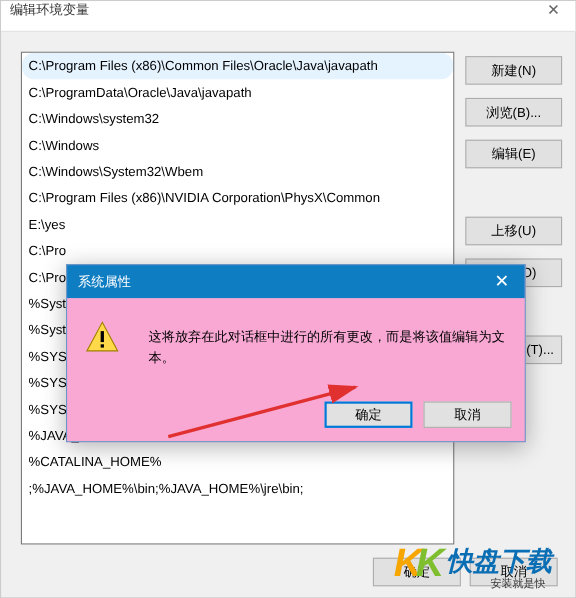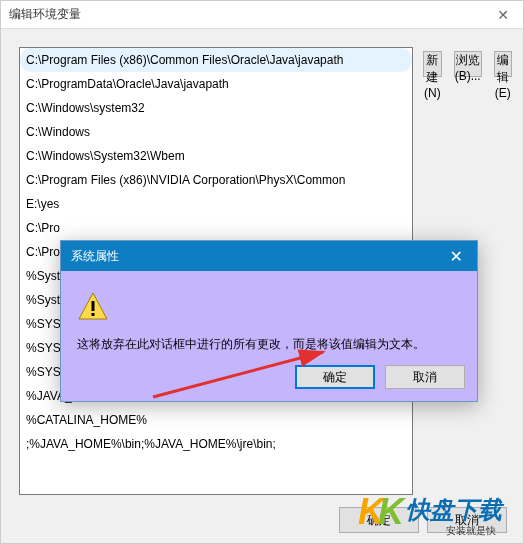--- a/index.html
+++ b/index.html
@@ -1,39 +1,39 @@
 <!DOCTYPE html>
 <html><head>
 <meta charset="utf-8">
 <style>
 * { box-sizing: border-box; margin: 0; padding: 0; font-family: "Microsoft YaHei", "Segoe UI", sans-serif; font-size: 12px; }
 body { width: 524px; height: 544px; background: #fff; position: relative; overflow: hidden; }
 
 .main-window { position: absolute; top: 0; left: 0; width: 524px; height: 544px; border: 1px solid #ccc; background: #f0f0f0; }
-.titlebar { display: flex; align-items: center; justify-content: space-between; height: 28px; padding: 0 8px; background: #fff; border-bottom: 1px solid #e0e0e0; }
+.titlebar { display: flex; align-items: flex-start; justify-content: space-between; height: 28px; padding: 0 8px; background: #fff; border-bottom: 1px solid #e0e0e0; }
 .titlebar .title { color: #333; }
 .titlebar .close { color: #666; font-size: 14px; cursor: pointer; padding: 0 6px; }
 
 .content { display: flex; padding: 18px 12px 12px 18px; gap: 10px; }
 .listbox { width: 394px; height: 448px; border: 1px solid #7a7a7a; background: #fff; overflow: hidden; }
 .listbox .item { padding: 3px 6px; white-space: nowrap; overflow: hidden; text-overflow: clip; color: #000; line-height: 1.5; }
 .listbox .item.selected { background: #e5f3ff; border-radius: 11px; }
 
-.buttons { display: flex; flex-direction: row; gap: 12px; width: 88px; padding-top: 4px; }
+.buttons { display: flex; flex-direction: column; gap: 12px; width: 88px; padding-top: 4px; }
 .buttons button { height: 26px; border: 1px solid #adadad; background: #e1e1e1; cursor: pointer; color: #000; }
 
 .footer { position: absolute; bottom: 10px; right: 16px; display: flex; gap: 8px; }
 .footer button { width: 80px; height: 26px; border: 1px solid #adadad; background: #e1e1e1; cursor: pointer; }
 
 
-.modal { position: absolute; top: 240px; left: 60px; width: 418px; height: 162px; background: #c4b5fd; border: 1px solid #6998c8; box-shadow: 0 4px 20px rgba(0,0,0,0.3); font-size: 12px; }
+.modal { position: absolute; top: 240px; left: 60px; width: 418px; height: 162px; background: #f9a8d4; border: 1px solid #6998c8; box-shadow: 0 4px 20px rgba(0,0,0,0.3); font-size: 12px; }
 .modal .m-titlebar { height: 30px; background: #0f7dc2; display: flex; align-items: center; justify-content: space-between; padding: 0 10px; }
 .modal .m-title { color: #fff; font-size: 12px; }
 .modal .m-close { color: #fff; font-size: 16px; cursor: pointer; padding: 0 4px; }
-.modal .m-body { display: flex; align-items: flex-start; padding: 20px 16px 12px 16px; gap: 6px; flex-direction: column; }
+.modal .m-body { display: flex; align-items: flex-start; padding: 20px 16px 12px 16px; gap: 26px; }
 .modal .warn-icon { width: 32px; height: 32px; flex-shrink: 0; }
 .modal .m-text { color: #000; line-height: 1.6; padding-top: 6px; }
 .modal .m-footer { position: absolute; bottom: 12px; right: 12px; display: flex; gap: 10px; }
 .modal .m-footer button { width: 80px; height: 24px; border: 1px solid #adadad; background: #e1e1e1; cursor: pointer; }
 .modal .m-footer button.primary { border: 2px solid #0078d7; }
 
 
 .arrow { position: absolute; top: 342px; left: 148px; width: 200px; height: 60px; pointer-events: none; }
 
 

